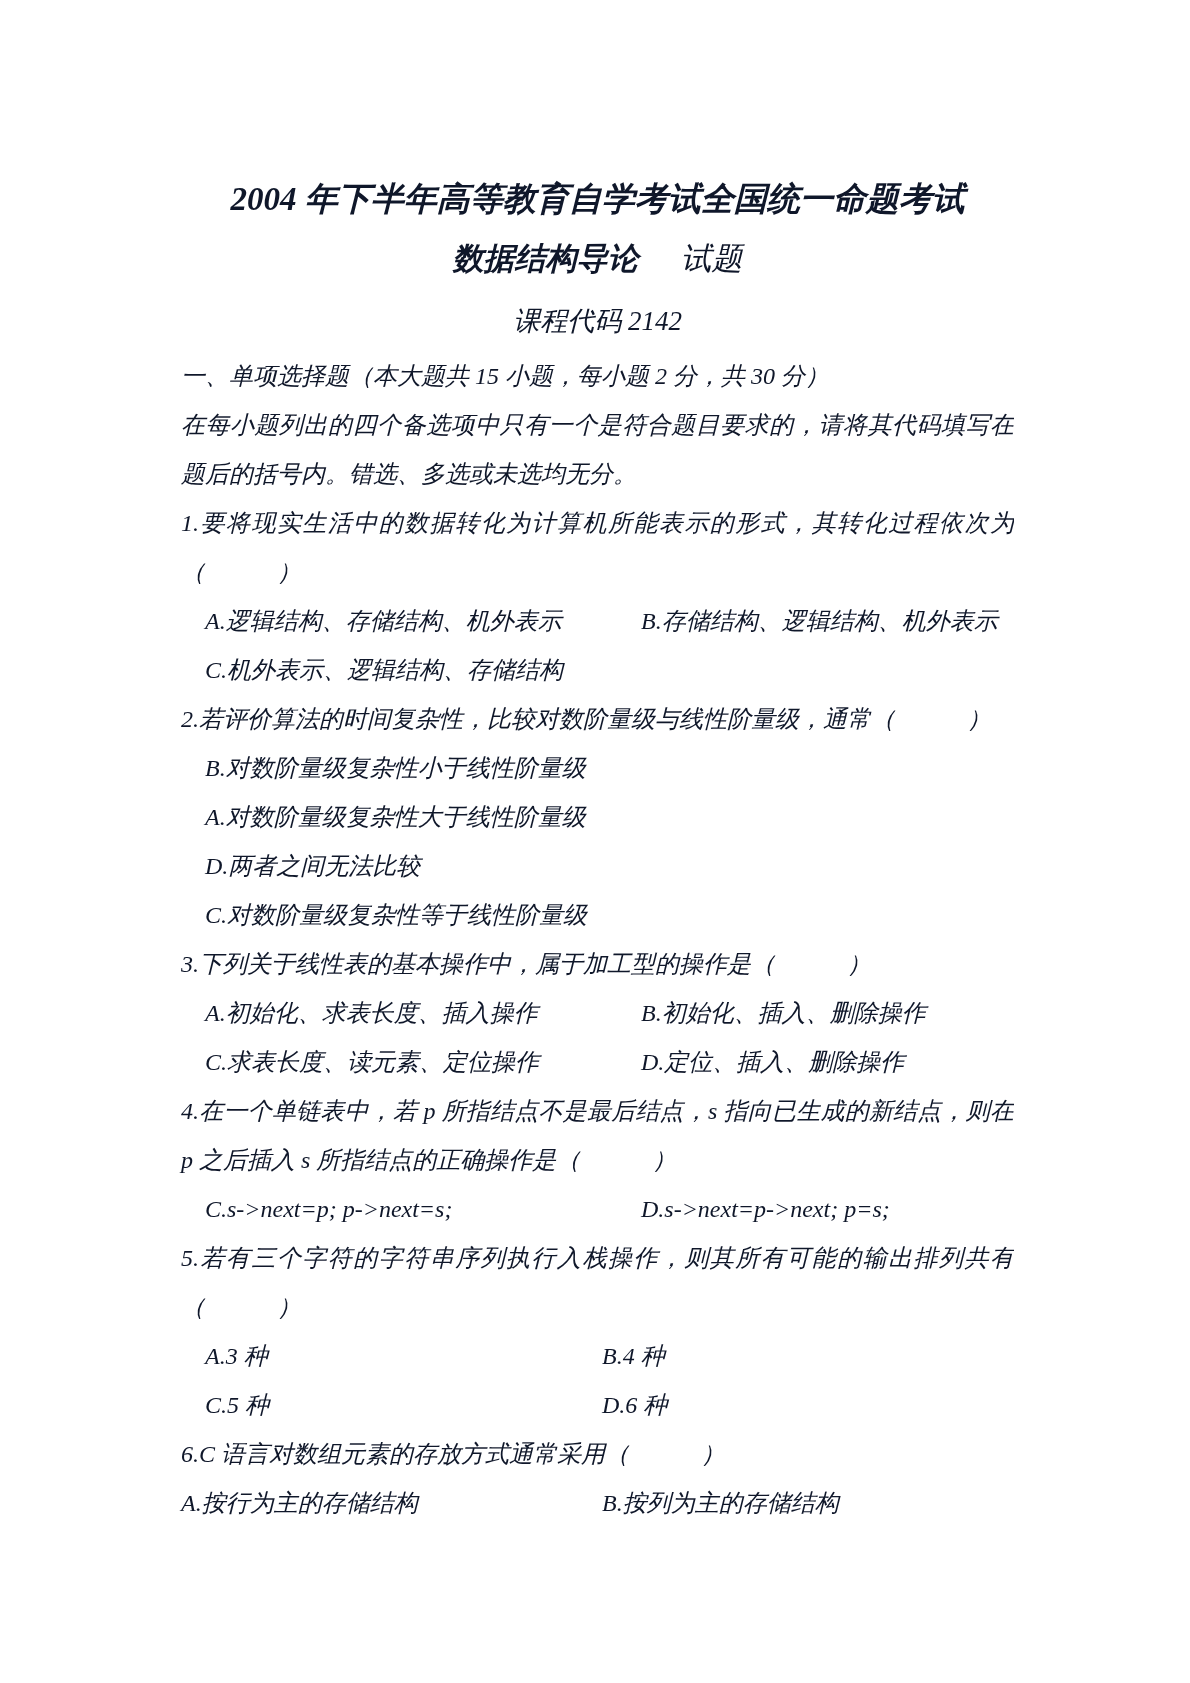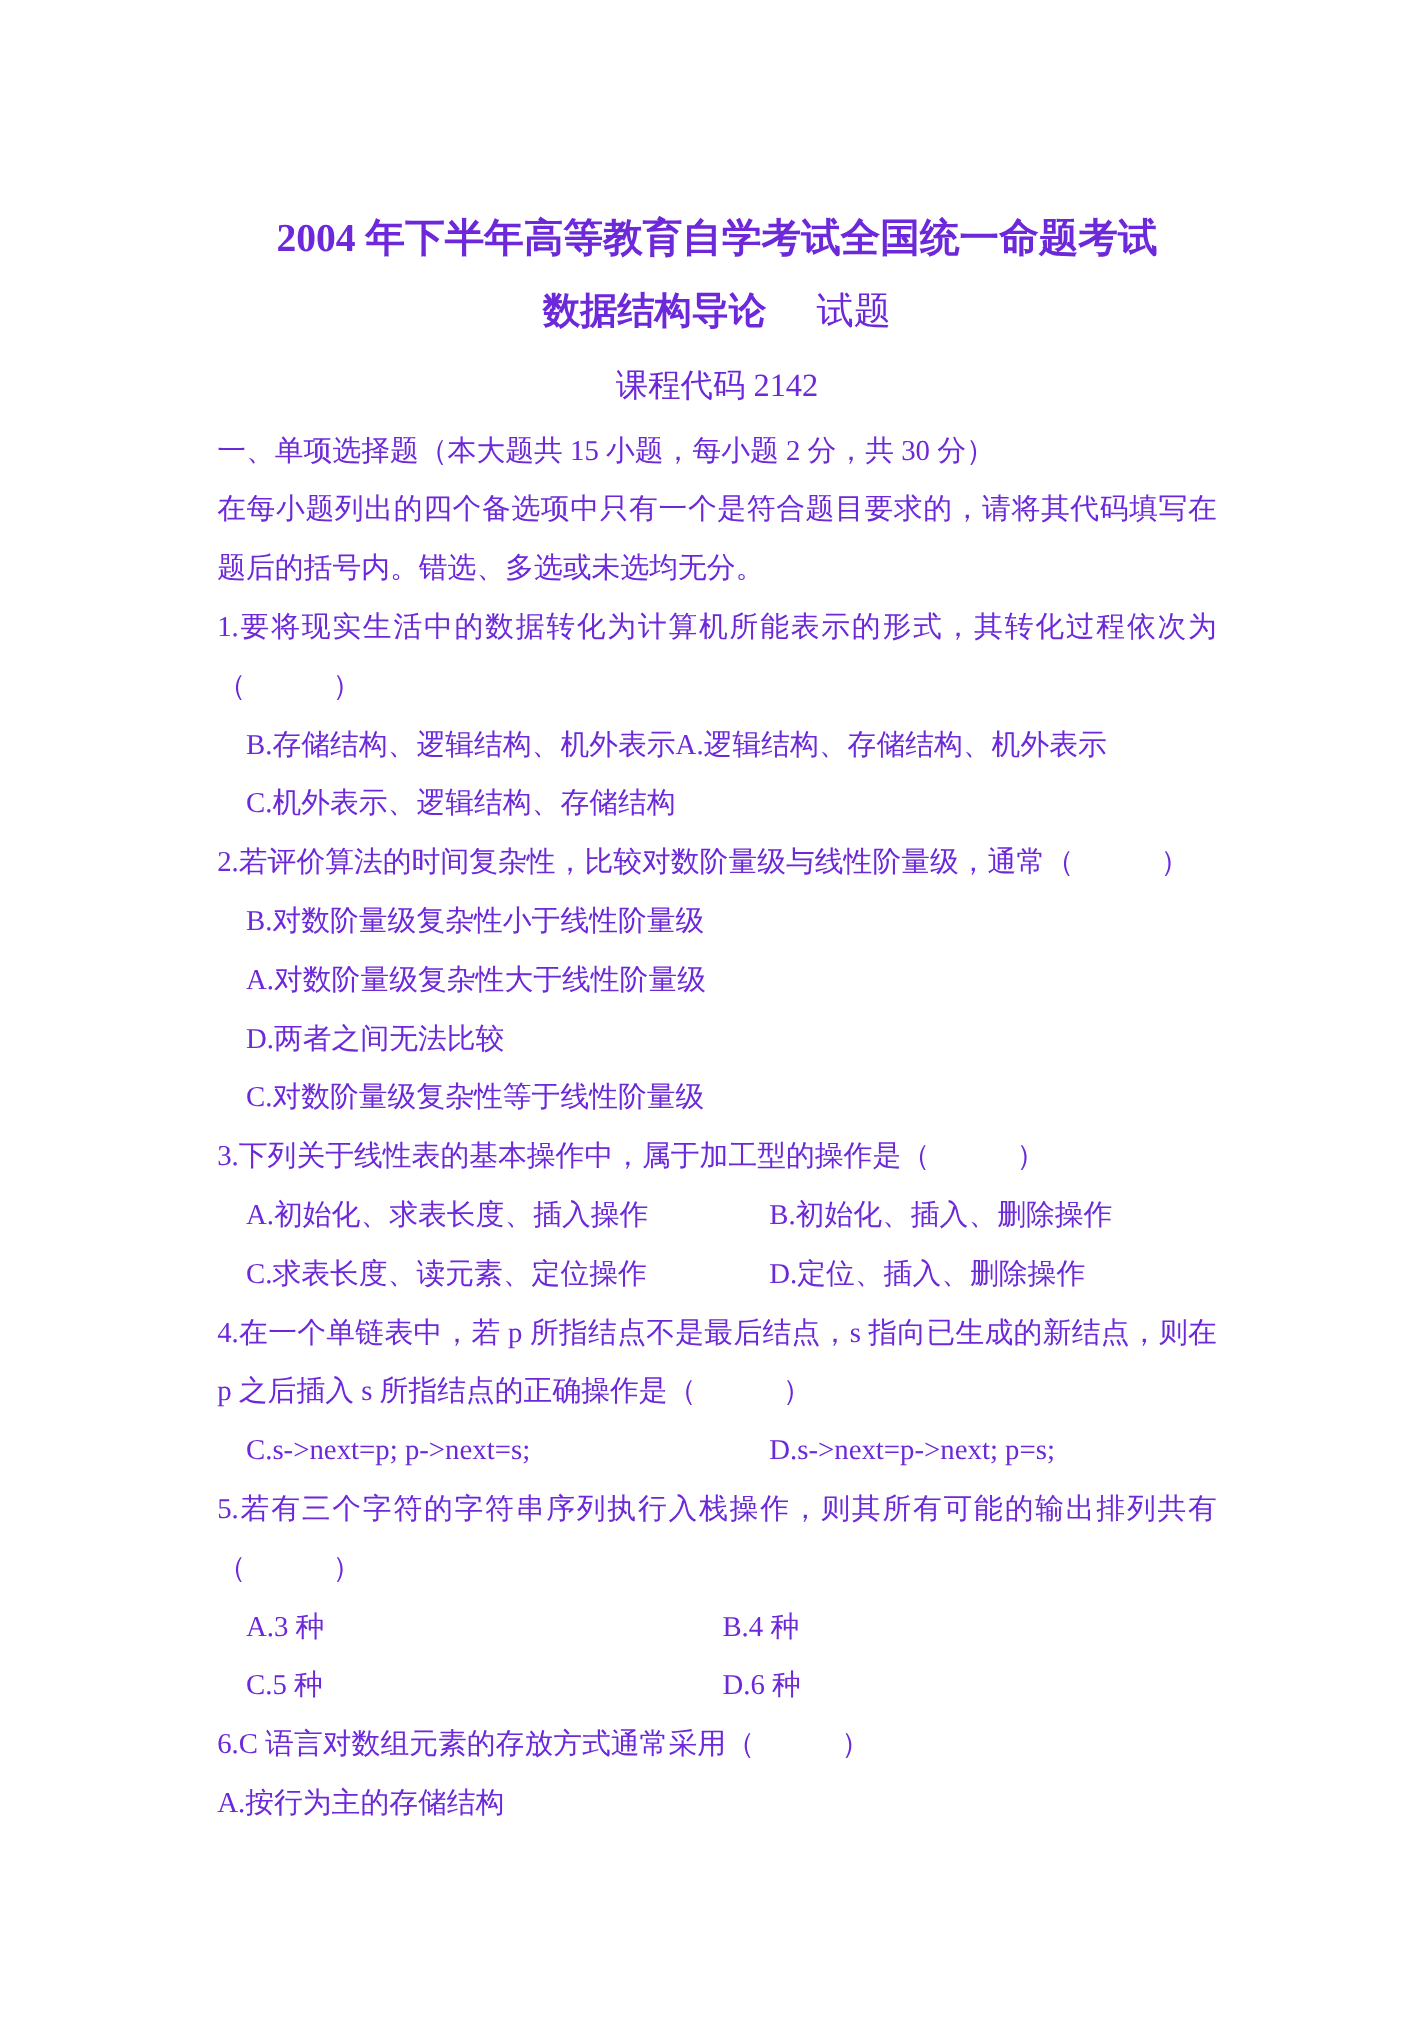--- a/index.html
+++ b/index.html
@@ -1,23 +1,24 @@
 <!DOCTYPE html>
 <html><head>
 <meta charset="utf-8">
 <style>
   html, body { margin: 0; padding: 0; background: #ffffff; }
   .page {
     position: relative;
     width: 1190px;
     height: 1683px;
     background: #ffffff;
-    color: #6d28d9;
+    color: #0f172a;
     font-family: "Liberation Serif", "DejaVu Serif", serif;
     overflow: hidden;
+    font-style: italic;
   }
   .header {
     position: absolute;
     top: 177px;
     left: 181px;
     width: 833px;
     text-align: center;
   }
   .title {
     font-size: 33px;
@@ -85,22 +86,22 @@
 
   <div class="bodytext">
     <div class="line">一、单项选择题（本大题共 15 小题，每小题 2 分，共 30 分）</div>
     <div class="line fill">在每小题列出的四个备选项中只有一个是符合题目要求的，请将其代码填写在</div>
     <div class="line">题后的括号内。错选、多选或未选均无分。</div>
     <div id="questions">
         <div class="question q1">
           <div class="line fill">1.要将现实生活中的数据转化为计算机所能表示的形式，其转化过程依次为</div>
           <div class="line">（　　　）</div>
           <div class="opt-row">
+            <div class="cell c1">A.逻辑结构、存储结构、机外表示</div>
             <div class="cell">B.存储结构、逻辑结构、机外表示</div>
-            <div class="cell c1">A.逻辑结构、存储结构、机外表示</div>
           </div>
           <div class="opt-row">
             <div class="cell c1">C.机外表示、逻辑结构、存储结构</div>
           </div>
         </div>
         <div class="question q2">
           <div class="line">2.若评价算法的时间复杂性，比较对数阶量级与线性阶量级，通常（　　　）</div>
           <div class="opt-row">
             <div class="cell c1">B.对数阶量级复杂性小于线性阶量级</div>
           </div>
@@ -142,17 +143,18 @@
           </div>
           <div class="opt-row">
             <div class="cell c1">C.5 种</div>
             <div class="cell">D.6 种</div>
           </div>
         </div>
         <div class="question q6">
           <div class="line">6.C 语言对数组元素的存放方式通常采用（　　　）</div>
           <div class="opt-row">
             <div class="cell c1">A.按行为主的存储结构</div>
+            <div class="cell">B.按列为主的存储结构</div>
           </div>
         </div>
       </div>
   </div>
 </div>
 
 </body></html>

